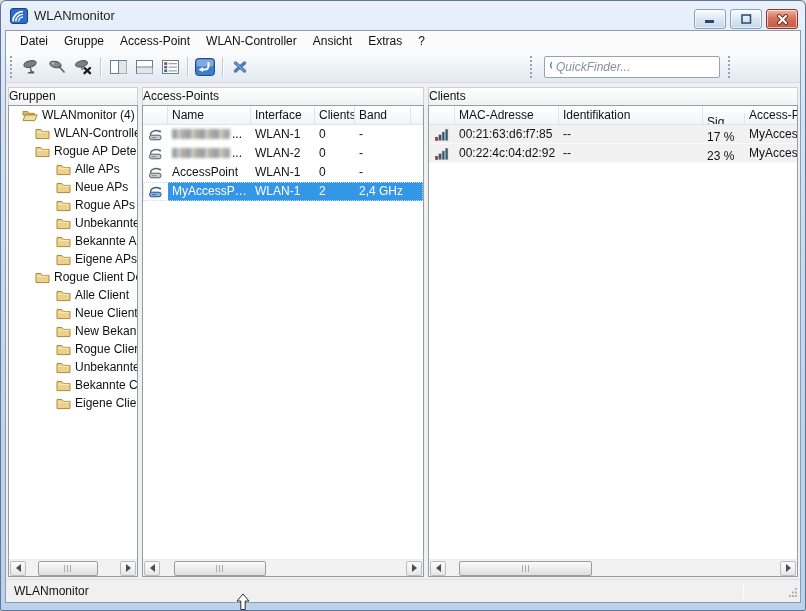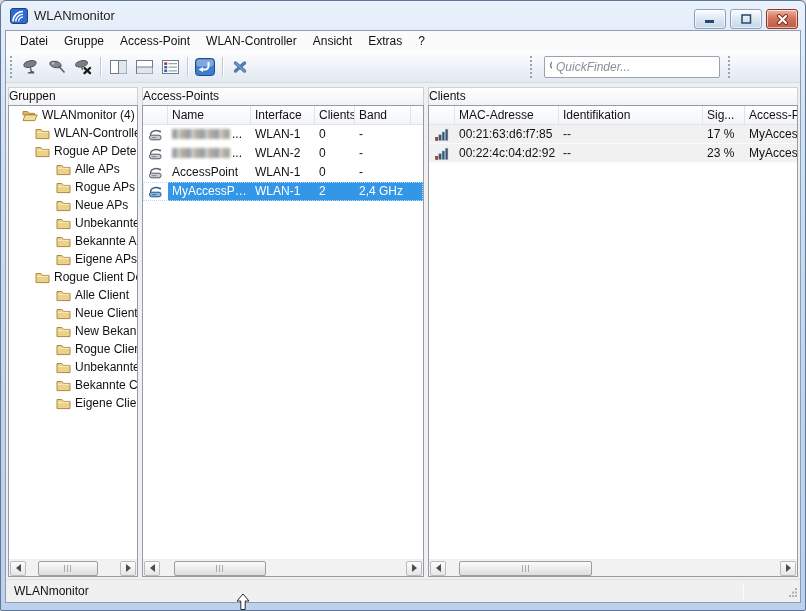--- a/index.html
+++ b/index.html
@@ -62,21 +62,21 @@
   .c-band{width:56px;}
   .c-fill{flex:1;}
   .row.sel{background:#3496e7;color:#fff;outline:1px dotted #bcdcfa;outline-offset:-1px;}
   .row.sel .c-icon{background:#fff;outline:none;}
   .redact{display:inline-block;width:58px;height:10px;border-radius:1px;vertical-align:middle;margin:0 2px 1px 0;
     background:repeating-linear-gradient(90deg,#9aa0a6 0 5px,#cbc9c4 5px 9px,#b1a99e 9px 14px);filter:blur(1.6px);}
   
   .cl-icon{width:26px;display:flex;align-items:center;justify-content:center;padding:0;}
   .cl-mac{width:104px;}
   .cl-id{width:144px;}
-  .cl-sig{width:42px;}
+  .cl-sig{width:42px;margin-top:7px;}
   .cl-ap{flex:1;}
   .crow{height:19px;display:flex;align-items:center;background:#f1f1f1;border-bottom:1px solid #fafafa;white-space:nowrap;}
   
   .trow{height:18px;display:flex;align-items:center;white-space:nowrap;overflow:hidden;}
   .trow .ticon{flex:0 0 auto;display:flex;margin-right:4px;}
   .trow .lbl{overflow:hidden;}
   
   .hscroll{height:17px;background:#f2f2f2;border-top:1px solid #ececec;display:flex;align-items:center;padding:0 1px;flex:0 0 auto;}
   .sb-btn{width:16px;height:15px;border:1px solid #bcbcbc;border-radius:2px;background:linear-gradient(#fdfdfd,#e6e6e6);
     display:flex;align-items:center;justify-content:center;flex:0 0 auto;}
@@ -290,30 +290,30 @@
                 </span>
                 <span class="lbl">Alle APs</span>
               </div>
               <div class="trow" style="padding-left: 47px;">
                 <span class="ticon">
                   <svg width="15" height="13" viewBox="0 0 15 13">
                     <path d="M1 2.5 L5.8 2.5 L7.3 4.4 L14 4.4 L14 11.6 L1 11.6 Z" fill="#EDD189" stroke="#A78B42"></path>
                     <path d="M1.8 5.3 L13.2 5.3" stroke="#F9ECBA"></path>
                   </svg>
                 </span>
+                <span class="lbl">Neue APs</span>
+              </div>
+              <div class="trow" style="padding-left: 47px;">
+                <span class="ticon">
+                  <svg width="15" height="13" viewBox="0 0 15 13">
+                    <path d="M1 2.5 L5.8 2.5 L7.3 4.4 L14 4.4 L14 11.6 L1 11.6 Z" fill="#EDD189" stroke="#A78B42"></path>
+                    <path d="M1.8 5.3 L13.2 5.3" stroke="#F9ECBA"></path>
+                  </svg>
+                </span>
                 <span class="lbl">Rogue APs</span>
-              </div>
-              <div class="trow" style="padding-left: 47px;">
-                <span class="ticon">
-                  <svg width="15" height="13" viewBox="0 0 15 13">
-                    <path d="M1 2.5 L5.8 2.5 L7.3 4.4 L14 4.4 L14 11.6 L1 11.6 Z" fill="#EDD189" stroke="#A78B42"></path>
-                    <path d="M1.8 5.3 L13.2 5.3" stroke="#F9ECBA"></path>
-                  </svg>
-                </span>
-                <span class="lbl">Neue APs</span>
               </div>
               <div class="trow" style="padding-left: 47px;">
                 <span class="ticon">
                   <svg width="15" height="13" viewBox="0 0 15 13">
                     <path d="M1 2.5 L5.8 2.5 L7.3 4.4 L14 4.4 L14 11.6 L1 11.6 Z" fill="#EDD189" stroke="#A78B42"></path>
                     <path d="M1.8 5.3 L13.2 5.3" stroke="#F9ECBA"></path>
                   </svg>
                 </span>
                 <span class="lbl">Unbekannte APs</span>
               </div>

